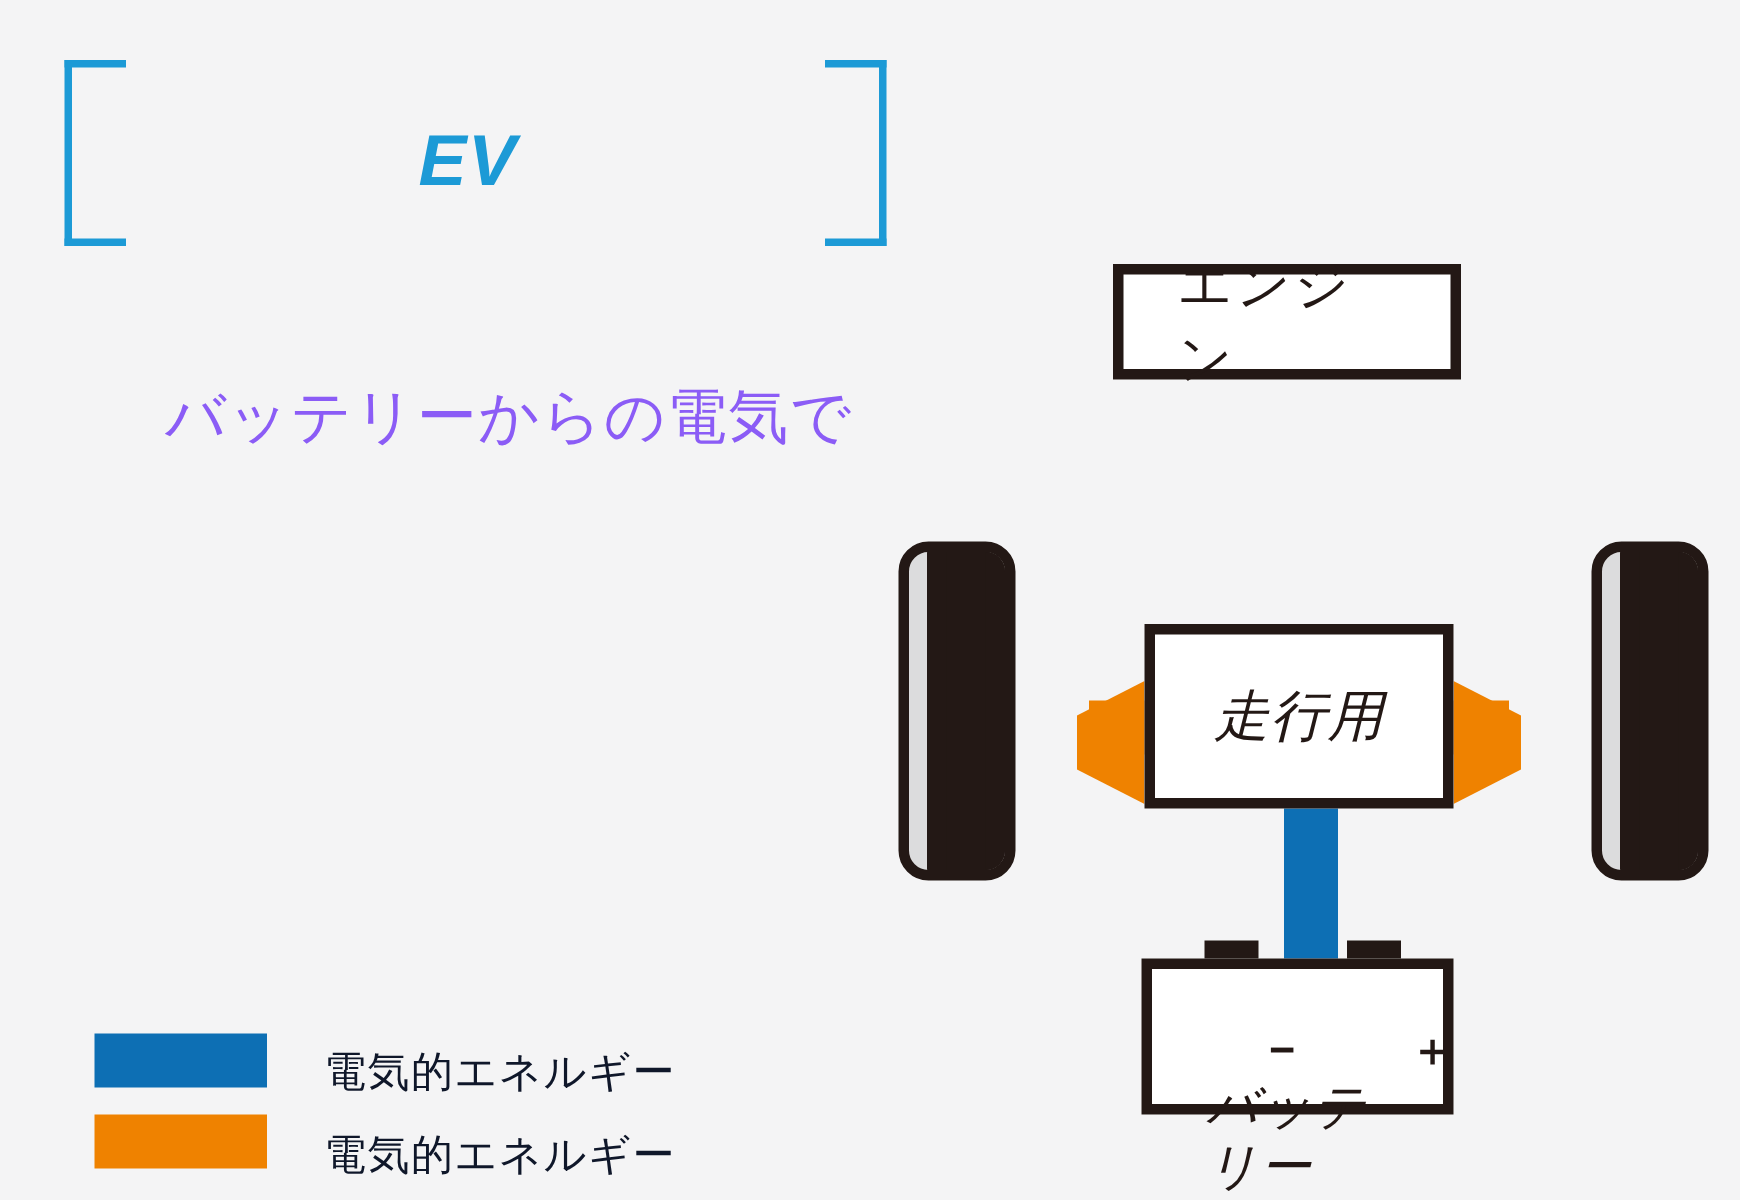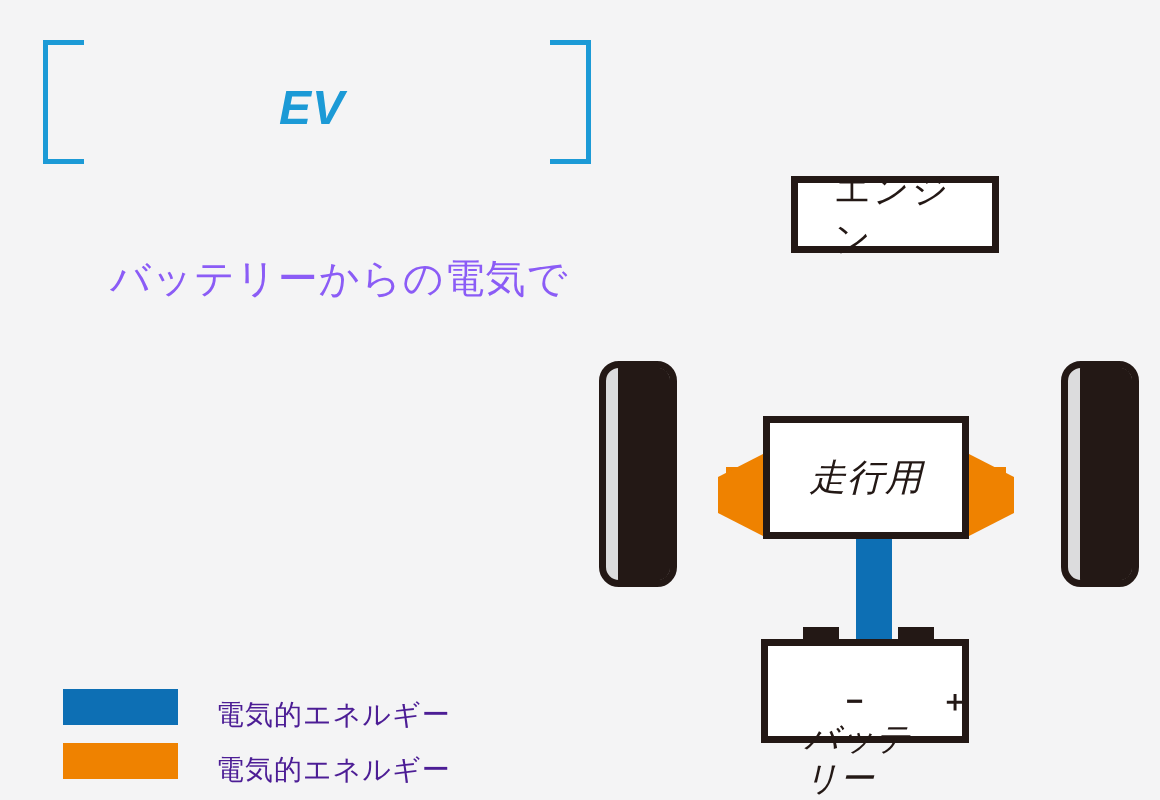--- a/index.html
+++ b/index.html
@@ -68,22 +68,22 @@
     background: #ffffff;
     border: 7px solid #231815;
     display: flex;
     flex-direction: column;
     align-items: center;
     justify-content: center;
     color: #231815;
     z-index: 2;
   }
   .engine-box {
-    left: 755px; top: 140px;
-    width: 208px; height: 77px;
+    left: 706px; top: 140px;
+    width: 232px; height: 77px;
     font-size: 36px;
     letter-spacing: 2px;
     font-family: Liberation Serif, serif;
   }
   .motor-box {
     left: 727px; top: 380px;
     width: 206px; height: 123px;
     font-style: italic;
     font-size: 37px;
     line-height: 45px;
@@ -197,21 +197,21 @@
     position: absolute;
     left: 27px;
     width: 115px;
   }
   .legend-swatch.electrical { top: 653px; height: 15px; background: #0d6fb4; }
   .legend-swatch.mechanical { top: 707px; height: 16px; background: #ef8200; }
   .legend-label {
     position: absolute;
     left: 162px;
     font-size: 28px;
-    color: #4c1d95;
+    color: #0f172a;
     letter-spacing: 1px;
     line-height: 30px;
     white-space: nowrap;
   }
   .legend-label.electrical { top: 646px; }
   .legend-label.mechanical { top: 701px; }
 </style>
 </head>
 <body>
 

